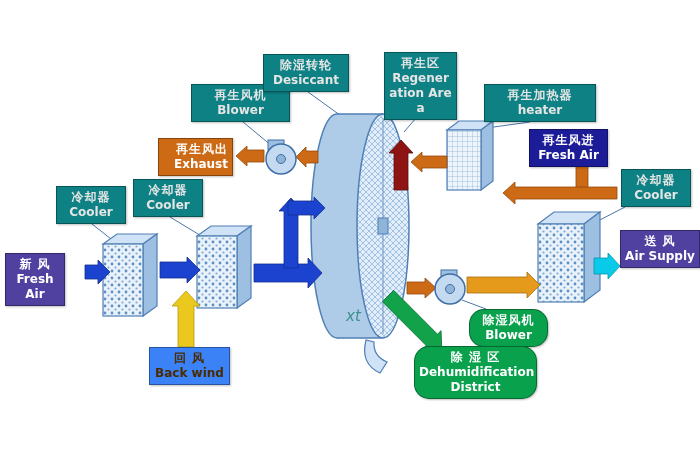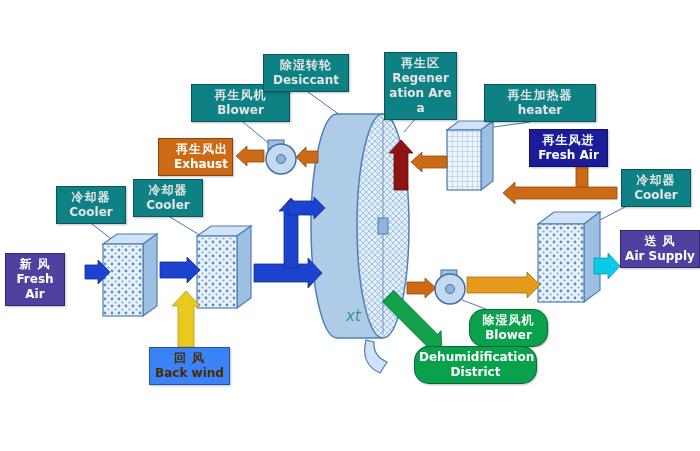--- a/index.html
+++ b/index.html
@@ -187,18 +187,19 @@
     <span class="zh">回 风</span>
     <span class="en">Back wind</span>
   </div>
 
   <div class="label green" style="left:469px;top:309px;width:79px">
     <span class="zh">除湿风机</span>
     <span class="en">Blower</span>
   </div>
 
   <div class="label green" style="left:414px;top:346px;width:123px">
+    <span class="zh">除 湿 区</span>
     <span class="en">Dehumidification District</span>
   </div>
 
   <div id="watermark">xt</div>
 
 </div>
 
 </body></html>

